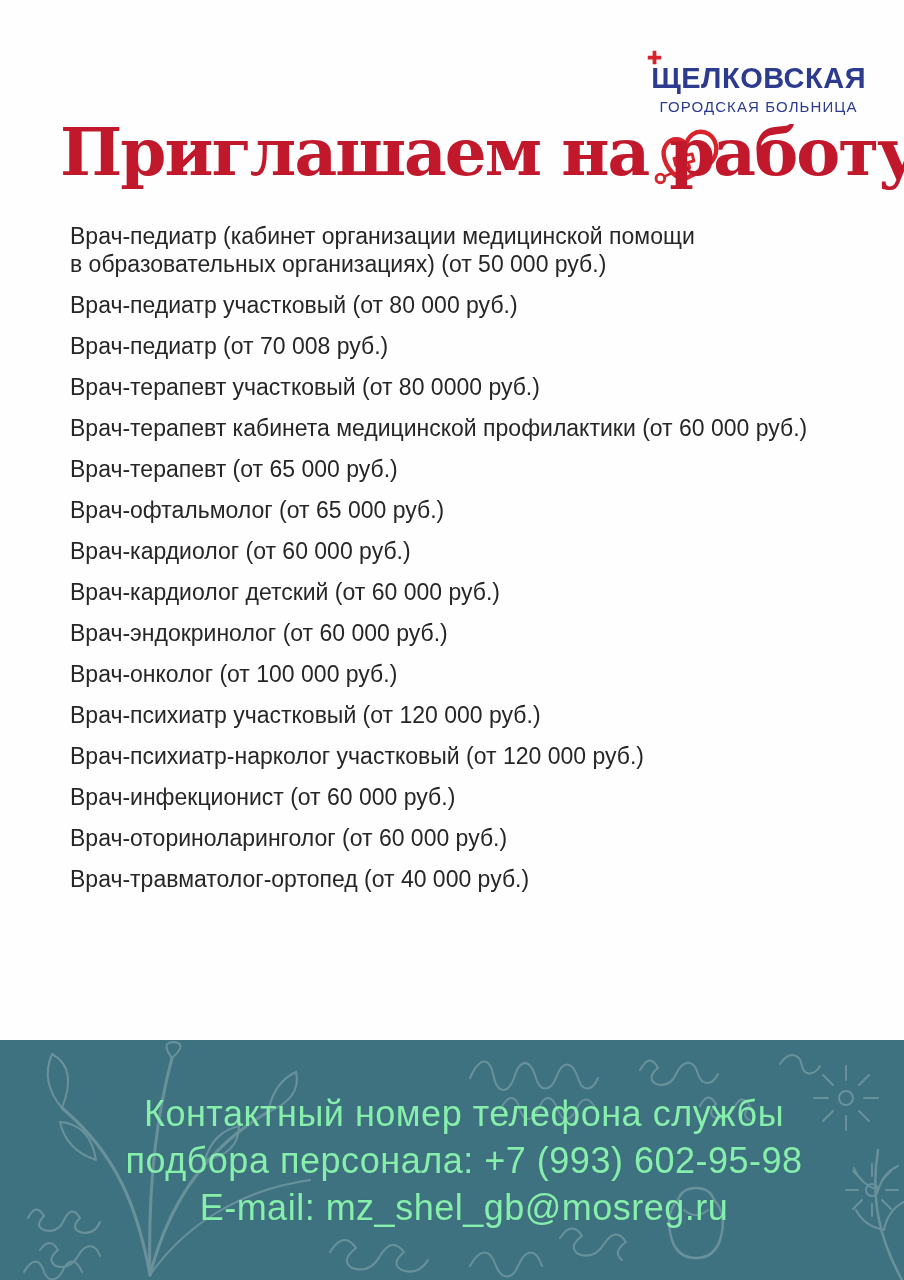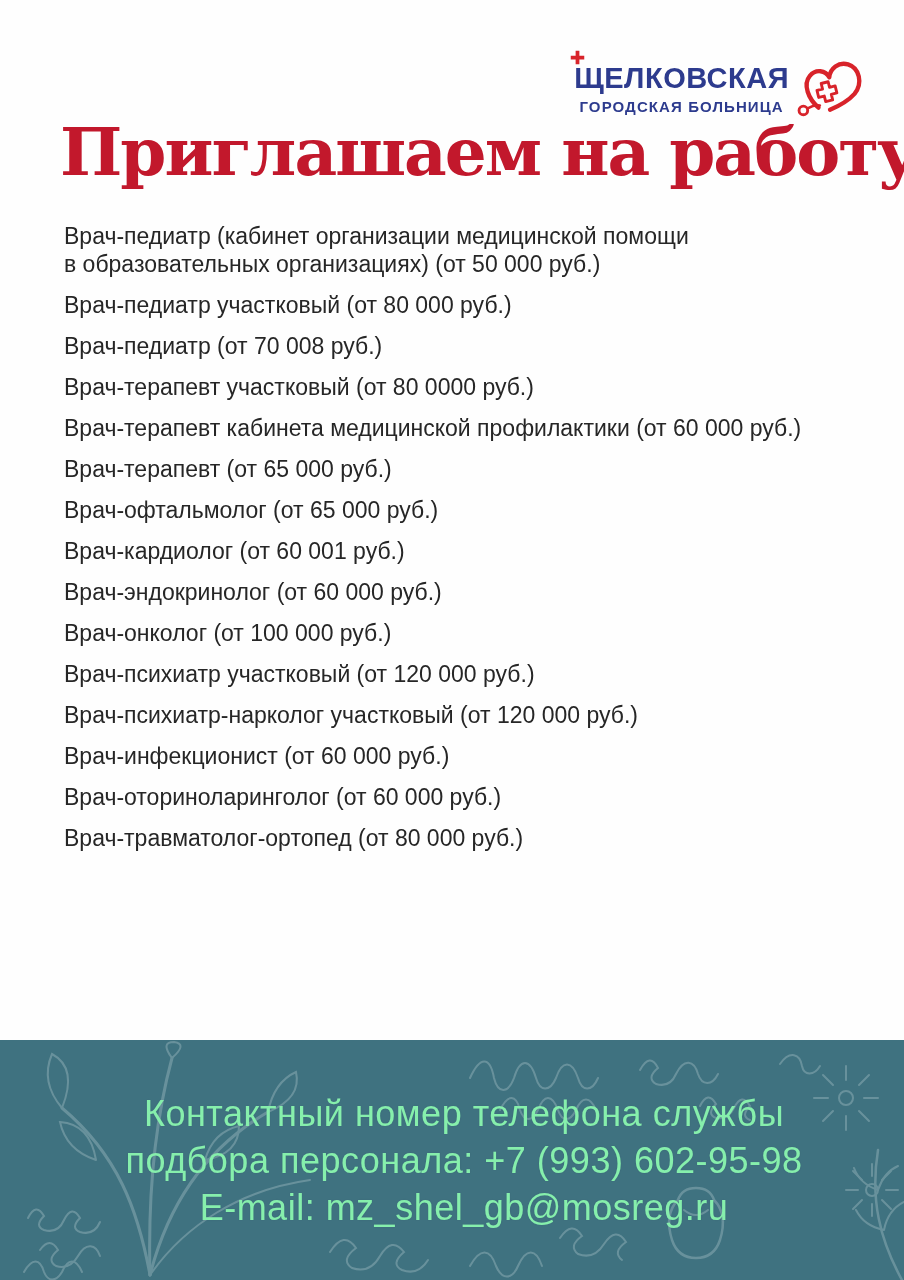--- a/index.html
+++ b/index.html
@@ -17,34 +17,35 @@
   }
 
   
   .logo {
     position: absolute;
     top: 52px;
     right: 38px;
     display: flex;
     align-items: flex-start;
     gap: 5px;
+    flex-direction: column;
   }
   .logo-textblock { position: relative; text-align: center; padding-top: 12px; }
   .logo-plus-icon { position: absolute; top: -2px; left: -4px; width: 15px; height: 15px; }
   .logo-title {
     color: #2d3b8e;
     font-weight: bold;
     font-size: 29px;
     line-height: 1;
     letter-spacing: 0.5px;
     white-space: nowrap;
   }
   .logo-sub {
     color: #2d3b8e;
-    font-weight: bold;
+    font-weight: normal;
     font-size: 15px;
     letter-spacing: 1.1px;
     margin-top: 5px;
     white-space: nowrap;
   }
   .heart-icon { width: 72px; height: 72px; margin-top: -2px; }
 
   
   .page-title {
     position: absolute;
@@ -57,21 +58,21 @@
     line-height: 1.1;
     letter-spacing: -2px;
     color: #c2182c;
     white-space: nowrap;
   }
 
   
   .vacancy-list {
     position: absolute;
     top: 222px;
-    left: 64px;
+    left: 70px;
     width: 800px;
     list-style: none;
   }
   .vacancy-list li {
     font-size: 23px;
     line-height: 28px;
     margin-bottom: 13px;
     color: #262626;
     white-space: pre-line;
   }
@@ -128,28 +129,29 @@
 
   <ul class="vacancy-list">
     <li>Врач-педиатр (кабинет организации медицинской помощи
 в образовательных организациях) (от 50 000 руб.)</li>
     <li>Врач-педиатр участковый (от 80 000 руб.)</li>
     <li>Врач-педиатр (от 70 008 руб.)</li>
     <li>Врач-терапевт участковый (от 80 0000 руб.)</li>
     <li>Врач-терапевт кабинета медицинской профилактики (от 60 000 руб.)</li>
     <li>Врач-терапевт (от 65 000 руб.)</li>
     <li>Врач-офтальмолог (от 65 000 руб.)</li>
-    <li>Врач-кардиолог (от 60 001 руб.)</li>
+    <li>Врач-кардиолог (от 60 000 руб.)</li>
+    <li>Врач-кардиолог детский (от 60 000 руб.)</li>
     <li>Врач-эндокринолог (от 60 000 руб.)</li>
     <li>Врач-онколог (от 100 000 руб.)</li>
     <li>Врач-психиатр участковый (от 120 000 руб.)</li>
     <li>Врач-психиатр-нарколог участковый (от 120 000 руб.)</li>
     <li>Врач-инфекционист (от 60 000 руб.)</li>
     <li>Врач-оториноларинголог (от 60 000 руб.)</li>
-    <li>Врач-травматолог-ортопед (от 80 000 руб.)</li>
+    <li>Врач-травматолог-ортопед (от 40 000 руб.)</li>
   </ul>
 
   <div class="footer">
     <svg class="doodle-svg" viewBox="0 0 904 240">
       <g fill="none" stroke="#8bacb3" stroke-width="2" stroke-linecap="round" opacity="0.55">
 
         <path d="M150 235 C138 170 118 115 62 68" stroke-width="3"></path>
         <path d="M150 235 C148 160 154 85 172 18" stroke-width="3"></path>
         <path d="M150 235 C168 165 206 108 268 72" stroke-width="3"></path>
         <path d="M150 235 C185 185 240 150 310 140"></path>

